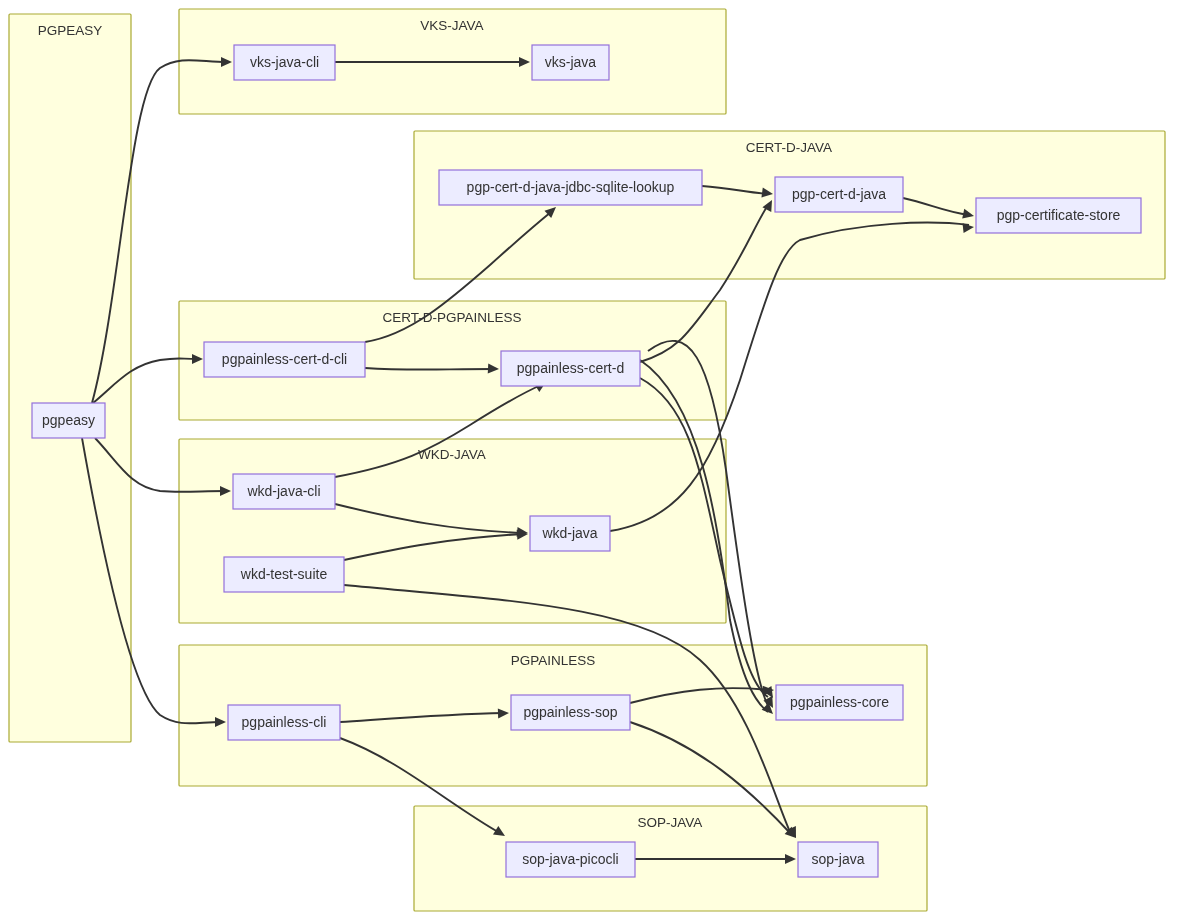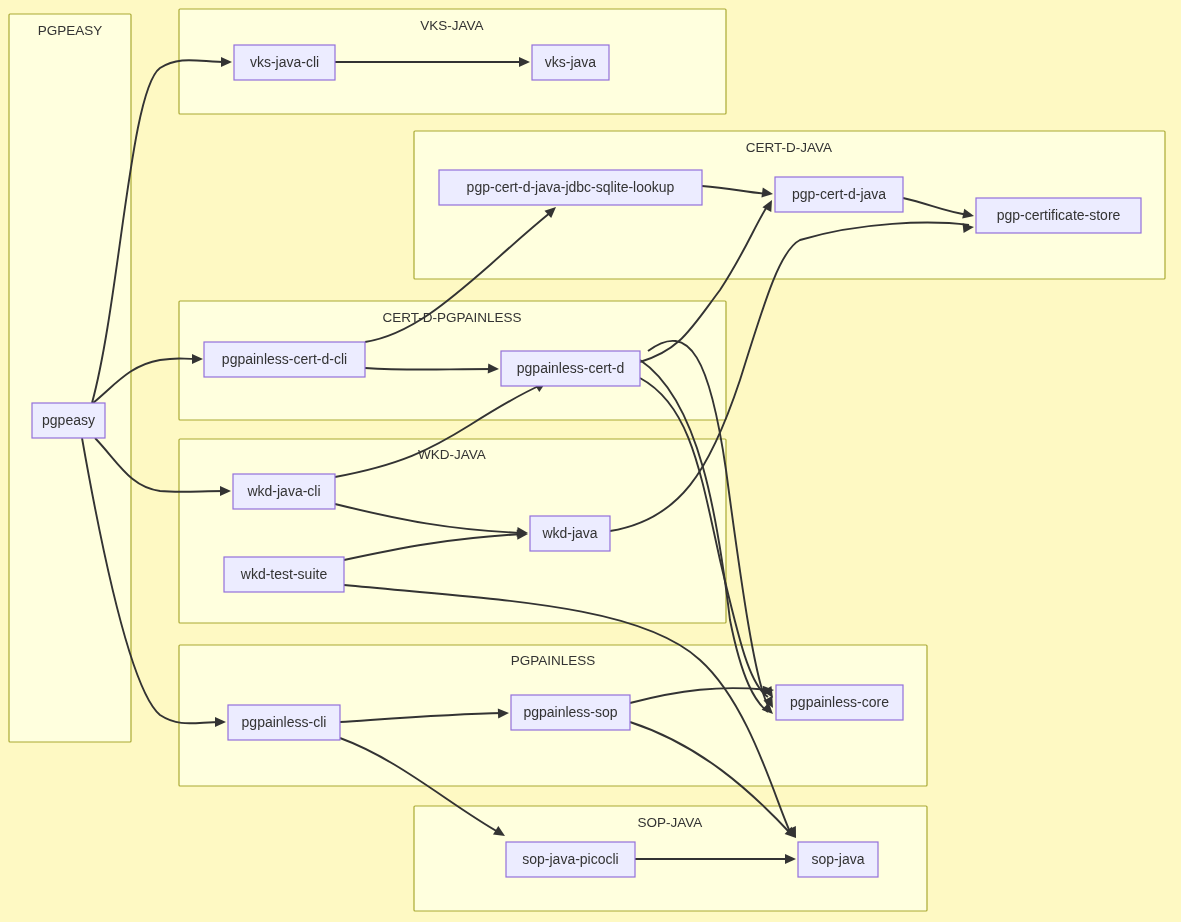--- a/index.html
+++ b/index.html
@@ -4,21 +4,21 @@
 <style>
   html, body {
     margin: 0;
     padding: 0;
     background: #000000;
   }
   #stage {
     position: relative;
     width: 1181px;
     height: 922px;
-    background: #fef9c3;
+    background: #ffffff;
     overflow: hidden;
     font-family: "Liberation Sans", sans-serif;
   }
   svg#graph {
     position: absolute;
     left: 0;
     top: 0;
     width: 1181px;
     height: 922px;
     display: block;

